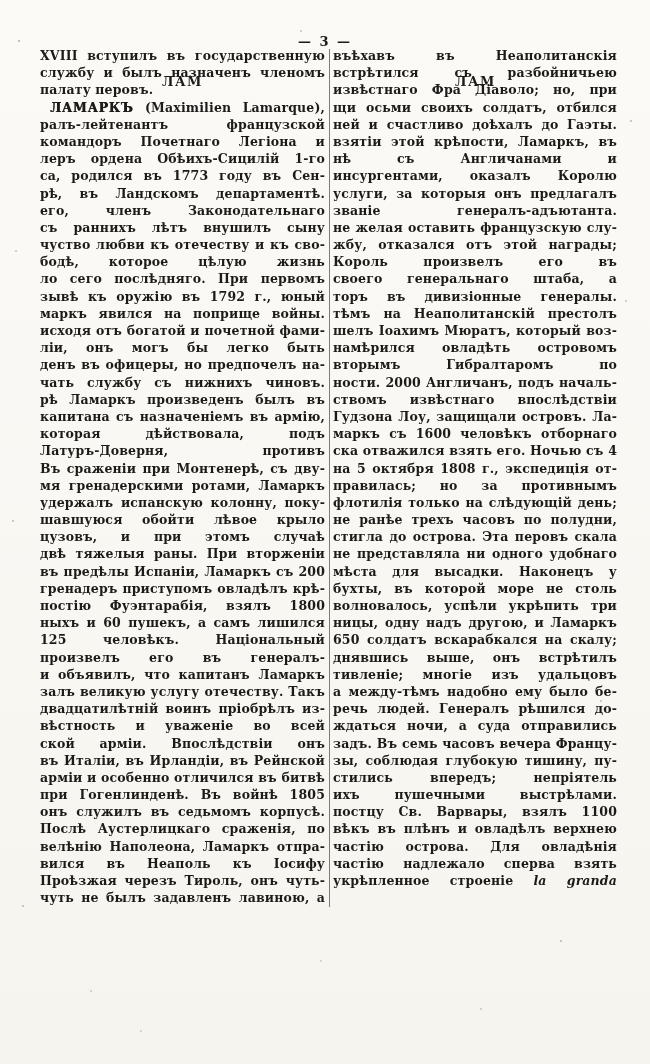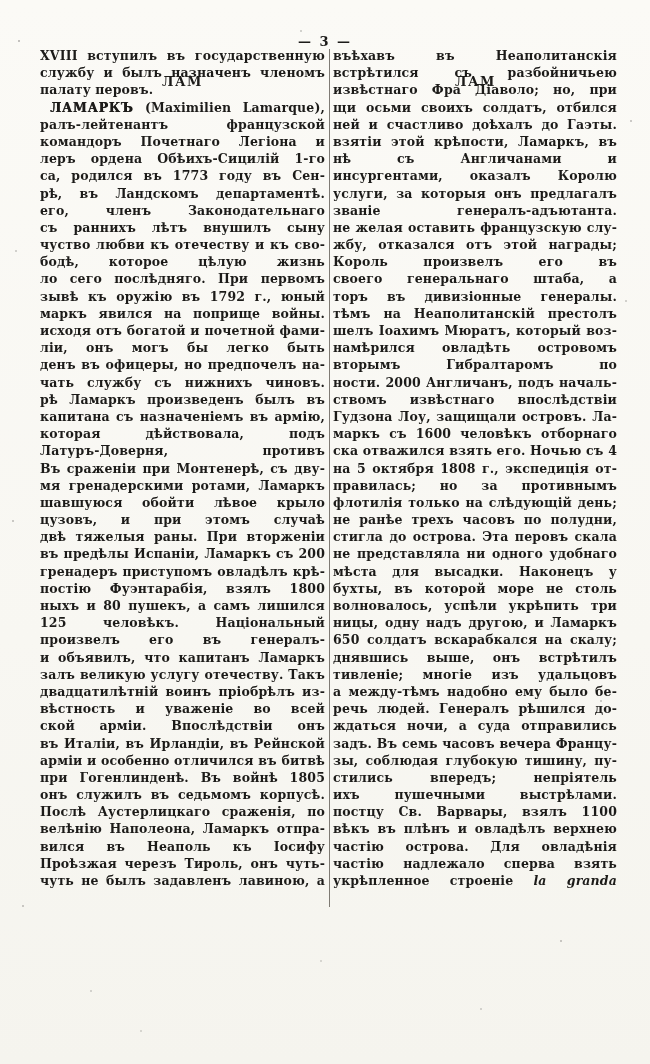--- a/index.html
+++ b/index.html
@@ -88,27 +88,28 @@
         <div class="line"><span>исходя отъ богатой и почетной фами-</span></div>
         <div class="line"><span>ліи, онъ могъ бы легко быть произве-</span></div>
         <div class="line"><span>денъ въ офицеры, но предпочелъ на-</span></div>
         <div class="line"><span>чать службу съ нижнихъ чиновъ. Вско-</span></div>
         <div class="line"><span>рѣ Ламаркъ произведенъ былъ въ чинъ</span></div>
         <div class="line"><span>капитана съ назначеніемъ въ армію,</span></div>
         <div class="line"><span>которая дѣйствовала, подъ начальствомъ</span></div>
         <div class="line"><span>Латуръ-Доверня, противъ Испанцевъ.</span></div>
         <div class="line"><span>Въ сраженіи при Монтенерѣ, съ дву-</span></div>
         <div class="line"><span>мя гренадерскими ротами, Ламаркъ</span></div>
+        <div class="line"><span>удержалъ испанскую колонну, поку-</span></div>
         <div class="line"><span>шавшуюся обойти лѣвое крыло Фран-</span></div>
         <div class="line"><span>цузовъ, и при этомъ случаѣ получилъ</span></div>
         <div class="line"><span>двѣ тяжелыя раны. При вторженіи</span></div>
         <div class="line"><span>въ предѣлы Испаніи, Ламаркъ съ 200</span></div>
         <div class="line"><span>гренадеръ приступомъ овладѣлъ крѣ-</span></div>
         <div class="line"><span>постію Фуэнтарабія, взялъ 1800 плѣн-</span></div>
-        <div class="line"><span>ныхъ и 80 пушекъ, а самъ лишился</span></div>
+        <div class="line"><span>ныхъ и 60 пушекъ, а самъ лишился</span></div>
         <div class="line"><span>125 человѣкъ. Національный Конвентъ</span></div>
         <div class="line"><span>произвелъ его въ генералъ-адъютанты</span></div>
         <div class="line"><span>и объявилъ, что капитанъ Ламаркъ ока-</span></div>
         <div class="line"><span>залъ великую услугу отечеству. Такъ</span></div>
         <div class="line"><span>двадцатилѣтній воинъ пріобрѣлъ из-</span></div>
         <div class="line"><span>вѣстность и уваженіе во всей француз-</span></div>
         <div class="line"><span>ской арміи. Впослѣдствіи онъ сражался</span></div>
         <div class="line"><span>въ Италіи, въ Ирландіи, въ Рейнской</span></div>
         <div class="line"><span>арміи и особенно отличился въ битвѣ</span></div>
         <div class="line"><span>при Гогенлинденѣ. Въ войнѣ 1805 года</span></div>

